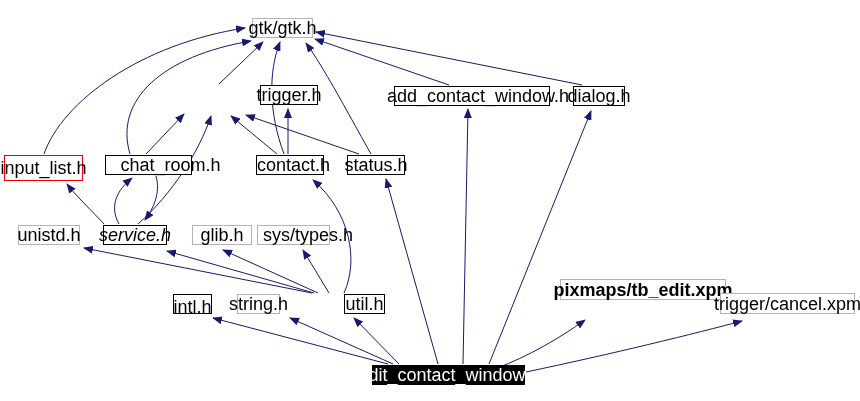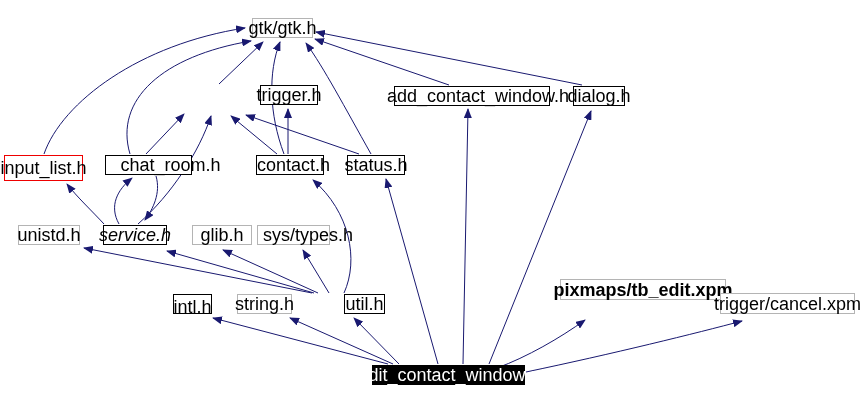--- a/index.html
+++ b/index.html
@@ -97,21 +97,21 @@
     </div>
     <div class="node gray" style="left: 192px; top: 225px; width: 60px; height: 20px;">
       <span>glib.h</span>
     </div>
     <div class="node gray" style="left: 257px; top: 225px; width: 73px; height: 20px; padding-left: 29px;">
       <span>sys/types.h</span>
     </div>
     <div class="node black" style="left: 173px; top: 294px; width: 39px; height: 20px; align-items: flex-end;">
       <span>intl.h</span>
     </div>
-    <div class="node gray" style="left: 237px; top: 294px; width: 55px; height: 20px;">
+    <div class="node gray" style="left: 237px; top: 294px; width: 43px; height: 20px;">
       <span>string.h</span>
     </div>
     <div class="node black" style="left: 312px; top: 294px; width: 41px; height: 20px; margin-left: 32px;">
       <span>util.h</span>
     </div>
     <div class="node gray" style="left: 560px; top: 279px; width: 166px; height: 21px; font-weight: bold;">
       <span>pixmaps/tb_edit.xpm</span>
     </div>
     <div class="node gray" style="left: 720px; top: 293px; width: 135px; height: 21px;">
       <span>trigger/cancel.xpm</span>

